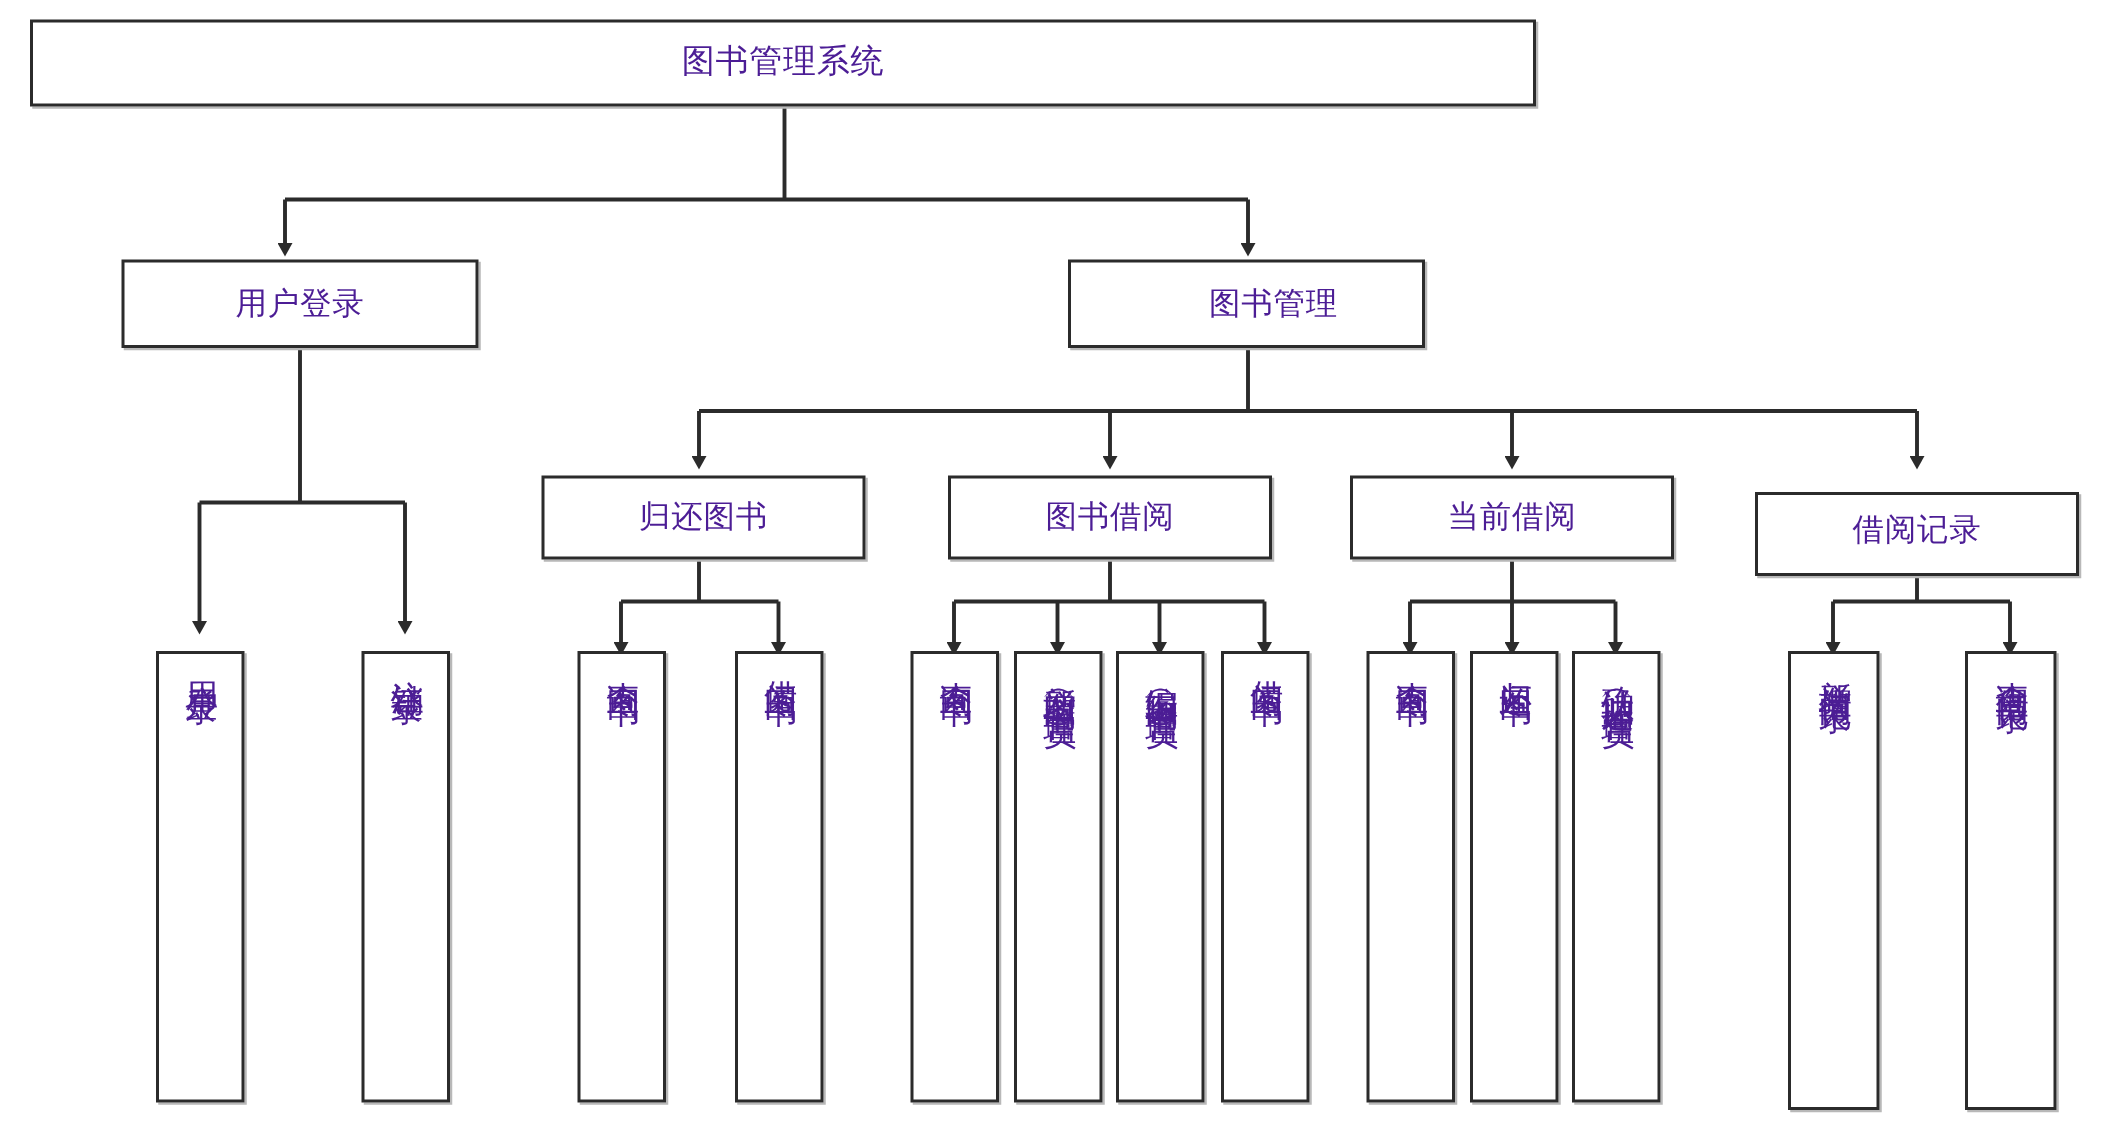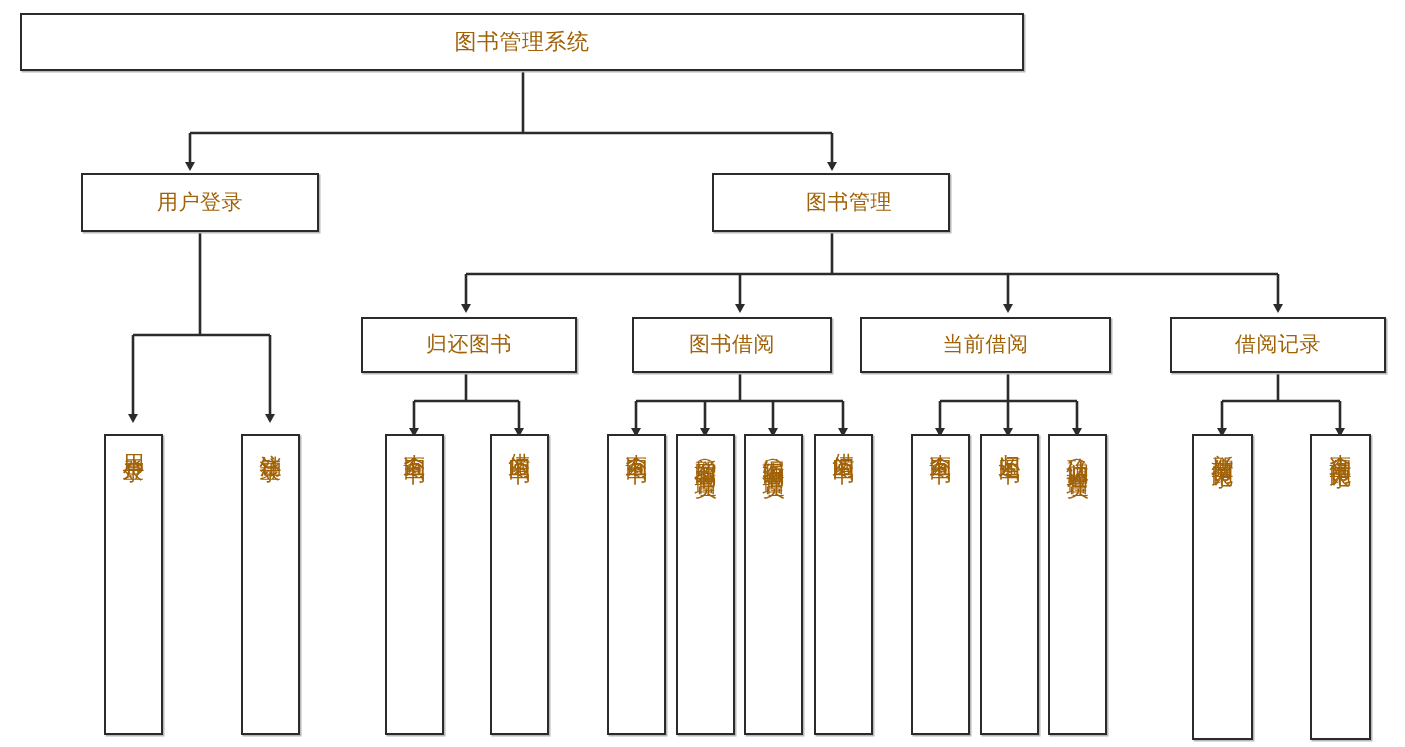--- a/index.html
+++ b/index.html
@@ -31,21 +31,21 @@
     box-sizing: border-box;
     background: #ffffff;
     border: 2px solid #2b2b2b;
     box-shadow: 1.5px 1.5px 0 0 #b8b8b8;
     display: flex;
     align-items: center;
     justify-content: center;
     color: #3a3a3a;
   }
   .node .label {
-    color: #a16207;
+    color: #4c1d95;
     line-height: 1.12;
     text-align: center;
     letter-spacing: 0.5px;
     white-space: nowrap;
   }
   
   .node.h .label {
     font-size: 21px;
     writing-mode: horizontal-tb;
   }
@@ -145,29 +145,29 @@
   </div>
 
   <div class="node h" style="left:712px; top:173px; width:238px; height:59px;padding-left:36px;">
     <span class="label">图书管理</span>
   </div>
 
   <div class="node h" style="left:361px; top:317px; width:216px; height:56px;">
     <span class="label">归还图书</span>
   </div>
 
-  <div class="node h" style="left:632px; top:317px; width:200px; height:56px;">
+  <div class="node h" style="left:632px; top:317px; width:216px; height:56px;">
     <span class="label">图书借阅</span>
   </div>
 
-  <div class="node h" style="left:860px; top:317px; width:251px; height:56px;">
+  <div class="node h" style="left:900px; top:317px; width:216px; height:56px;">
     <span class="label">当前借阅</span>
   </div>
 
-  <div class="node h" style="left:1170px; top:317px; width:216px; height:56px;">
+  <div class="node h" style="left:1170px; top:328px; width:216px; height:56px;font-family:Liberation Mono, monospace;">
     <span class="label">借阅记录</span>
   </div>
 
   <div class="node v" style="left:104px; top:434px; width:59px; height:301px;">
     <span class="label">用户登录</span>
   </div>
 
   <div class="node v" style="left:241px; top:434px; width:59px; height:301px;">
     <span class="label">注销登录</span>
   </div>

